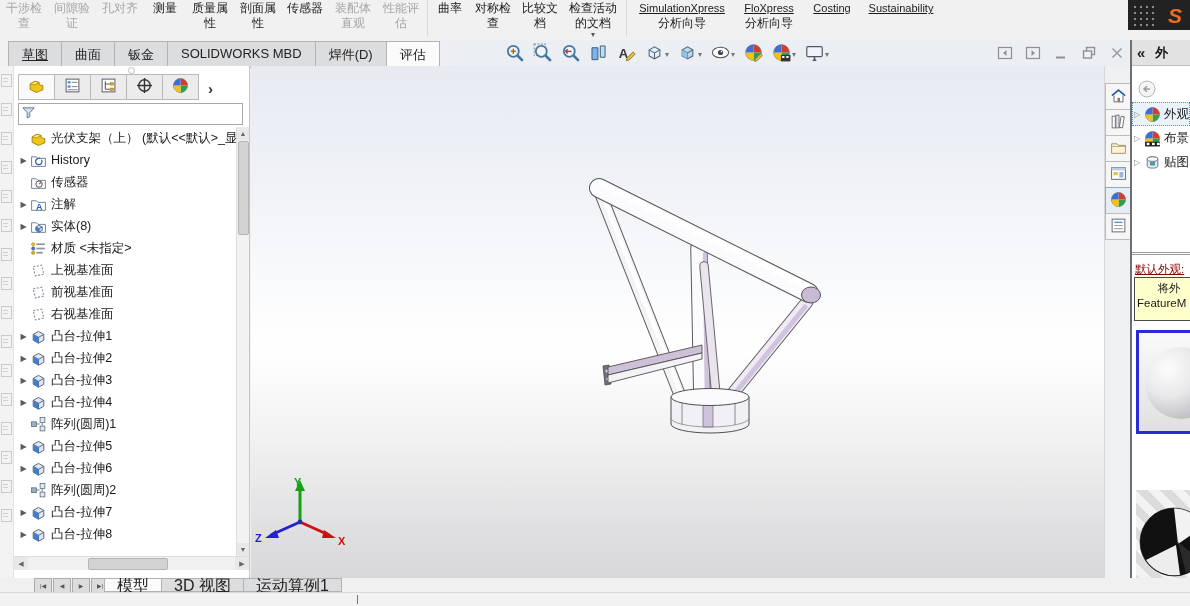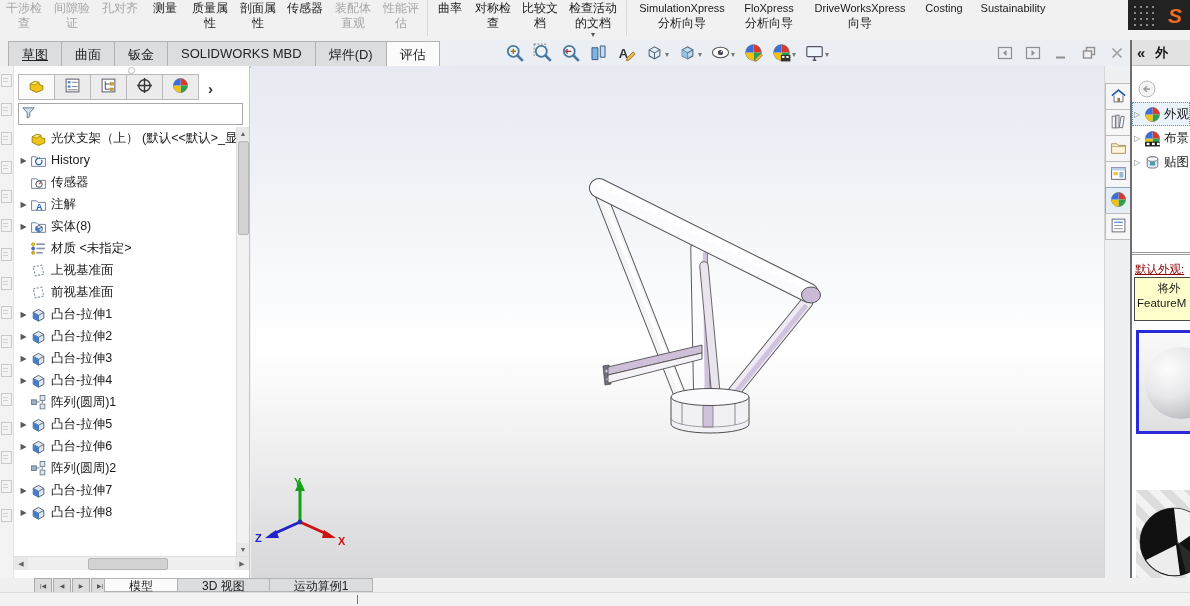--- a/index.html
+++ b/index.html
@@ -3,21 +3,21 @@
 <meta charset="utf-8">
 <style>
   html,body{margin:0;padding:0;}
   body{width:1190px;height:606px;position:relative;overflow:hidden;
        font-family:"Liberation Sans","DejaVu Sans",sans-serif;font-size:12px;color:#1a1a1a;
        background:#f0f0f0;}
   
   #ribbon{position:absolute;left:0;top:0;width:1190px;height:40px;background:#f1f1f1;display:flex;align-items:flex-start;overflow:hidden;}
   .ritem{display:flex;flex-direction:column;align-items:center;padding:1px 2px 0 2px;line-height:15px;text-align:center;cursor:default;}
   .ritem span{white-space:nowrap;}
-  .ritem .l-en{font-size:11px;}
+  .ritem .l-en{font-size:11px;text-decoration:underline;}
   .ritem.dis{color:#a6a6a6;}
   .rcaret{font-size:8px;color:#555;line-height:8px;}
   .rsep{width:1px;background:#d9d9d9;height:36px;margin:0 3px;}
   #s-logo{position:absolute;right:0;top:0;width:62px;height:30px;background:#222;display:flex;align-items:center;justify-content:flex-end;padding-right:8px;box-sizing:border-box;}
   #s-logo::before{content:"";position:absolute;left:4px;top:4px;width:26px;height:22px;
     background-image:radial-gradient(#8a8a8a 1px, transparent 1.2px);background-size:6px 6px;}
   #s-logo .sglyph{color:#f36d21;font-weight:bold;font-style:italic;font-size:21px;line-height:21px;}
   
   #tabstrip{position:absolute;left:0;top:40px;width:1190px;height:26px;background:linear-gradient(90deg,#f0f0f0 0,#f0f0f0 420px,#ebeef3 460px,#ebeef3 100%);}
   #cmd-tabs{position:absolute;left:8px;top:1px;display:flex;}
@@ -93,21 +93,21 @@
   #tp-thumb1{position:absolute;left:4px;top:290px;width:60px;height:98px;border:3px solid #2a2ad8;background:linear-gradient(180deg,#fafafa,#e0e0e0);overflow:hidden;}
   #tp-thumb1 .sphere{position:absolute;left:6px;top:14px;width:72px;height:72px;border-radius:50%;
      background:radial-gradient(circle at 32% 30%, #fdfdfd 0%, #e8e8ea 40%, #bfbfc4 75%, #a8a8ae 100%);}
   #tp-thumb2{position:absolute;left:4px;top:450px;width:60px;height:88px;overflow:hidden;
      background:linear-gradient(45deg,#dcdcdc 25%,#f2f2f2 25%,#f2f2f2 50%,#dcdcdc 50%,#dcdcdc 75%,#f2f2f2 75%);background-size:24px 24px;}
   
   #docbar{position:absolute;left:0;top:578px;width:1190px;height:14px;background:#f0f0f0;}
   #docnav{position:absolute;left:34px;top:0px;display:flex;gap:1px;}
   .navbtn{width:16px;height:13px;background:#dcdcdc;border:1px solid #ababab;font-size:6px;color:#555;display:flex;align-items:center;justify-content:center;}
   #doctabs{position:absolute;left:104px;top:0;display:flex;height:14px;}
-  .dtab{padding:0 24px;font-size:12px;line-height:14px;background:#dcdddf;border:1px solid #b2b2b2;border-left:none;white-space:nowrap;color:#222;}
+  .dtab{padding:0 12px;font-size:16px;line-height:14px;background:#dcdddf;border:1px solid #b2b2b2;border-left:none;white-space:nowrap;color:#222;}
   .dtab:first-child{border-left:1px solid #b2b2b2;}
   .dtab.active{background:#fbfbfc;}
   #statusbar{position:absolute;left:0;top:592px;width:1190px;height:14px;background:#f2f2f2;border-top:1px solid #dadada;box-sizing:border-box;}
   #statusbar .caretmark{position:absolute;left:357px;top:2px;width:1px;height:9px;background:#777;}
 </style>
 </head>
 <body>
 
 <div id="ribbon">
   <div id="ribbon-items" style="display:flex;align-items:flex-start;">
@@ -166,24 +166,20 @@
         <span class="rcaret">▾</span>
       </div>
       <span class="rsep"></span>
       <div class="ritem" style="width:100px">
         <span class="l-en">SimulationXpress</span>
         <span>分析向导</span>
       </div>
       <div class="ritem" style="width:66px">
         <span class="l-en">FloXpress</span>
         <span>分析向导</span>
-      </div>
-      <div class="ritem" style="width:108px">
-        <span class="l-en">DriveWorksXpress</span>
-        <span>向导</span>
       </div>
       <div class="ritem" style="width:52px">
         <span class="l-en">Costing</span>
         <span></span>
       </div>
       <div class="ritem" style="width:78px">
         <span class="l-en">Sustainability</span>
         <span></span>
       </div>
     </div>
@@ -447,20 +443,27 @@
         <span class="tlabel">上视基准面</span>
       </div>
       <div class="trow">
         <span class="arr"></span>
         <span class="ic"><svg viewBox="0 0 16 16">
             <path d="M3 4.5L11 3l2 8.5L5 13z" fill="none" stroke="#8a97ad" stroke-width="1.1" stroke-dasharray="2 1.4"></path>
           </svg></span>
         <span class="tlabel">前视基准面</span>
       </div>
       <div class="trow">
+        <span class="arr"></span>
+        <span class="ic"><svg viewBox="0 0 16 16">
+            <path d="M3 4.5L11 3l2 8.5L5 13z" fill="none" stroke="#8a97ad" stroke-width="1.1" stroke-dasharray="2 1.4"></path>
+          </svg></span>
+        <span class="tlabel">右视基准面</span>
+      </div>
+      <div class="trow">
         <span class="arr">▶</span>
         <span class="ic"><svg viewBox="0 0 16 16">
             <path d="M3 6l5-2.8L13 6v5.5L8 14.3 3 11.5z" fill="#dfe6f0" stroke="#456" stroke-width="0.8"></path>
             <path d="M3 6l5 2.8L13 6M8 8.8v5.5" fill="none" stroke="#456" stroke-width="0.8"></path>
             <path d="M3 6l5 2.8v5.5L3 11.5z" fill="#3f7fd2"></path>
           </svg></span>
         <span class="tlabel">凸台-拉伸1</span>
       </div>
       <div class="trow">
         <span class="arr">▶</span>

